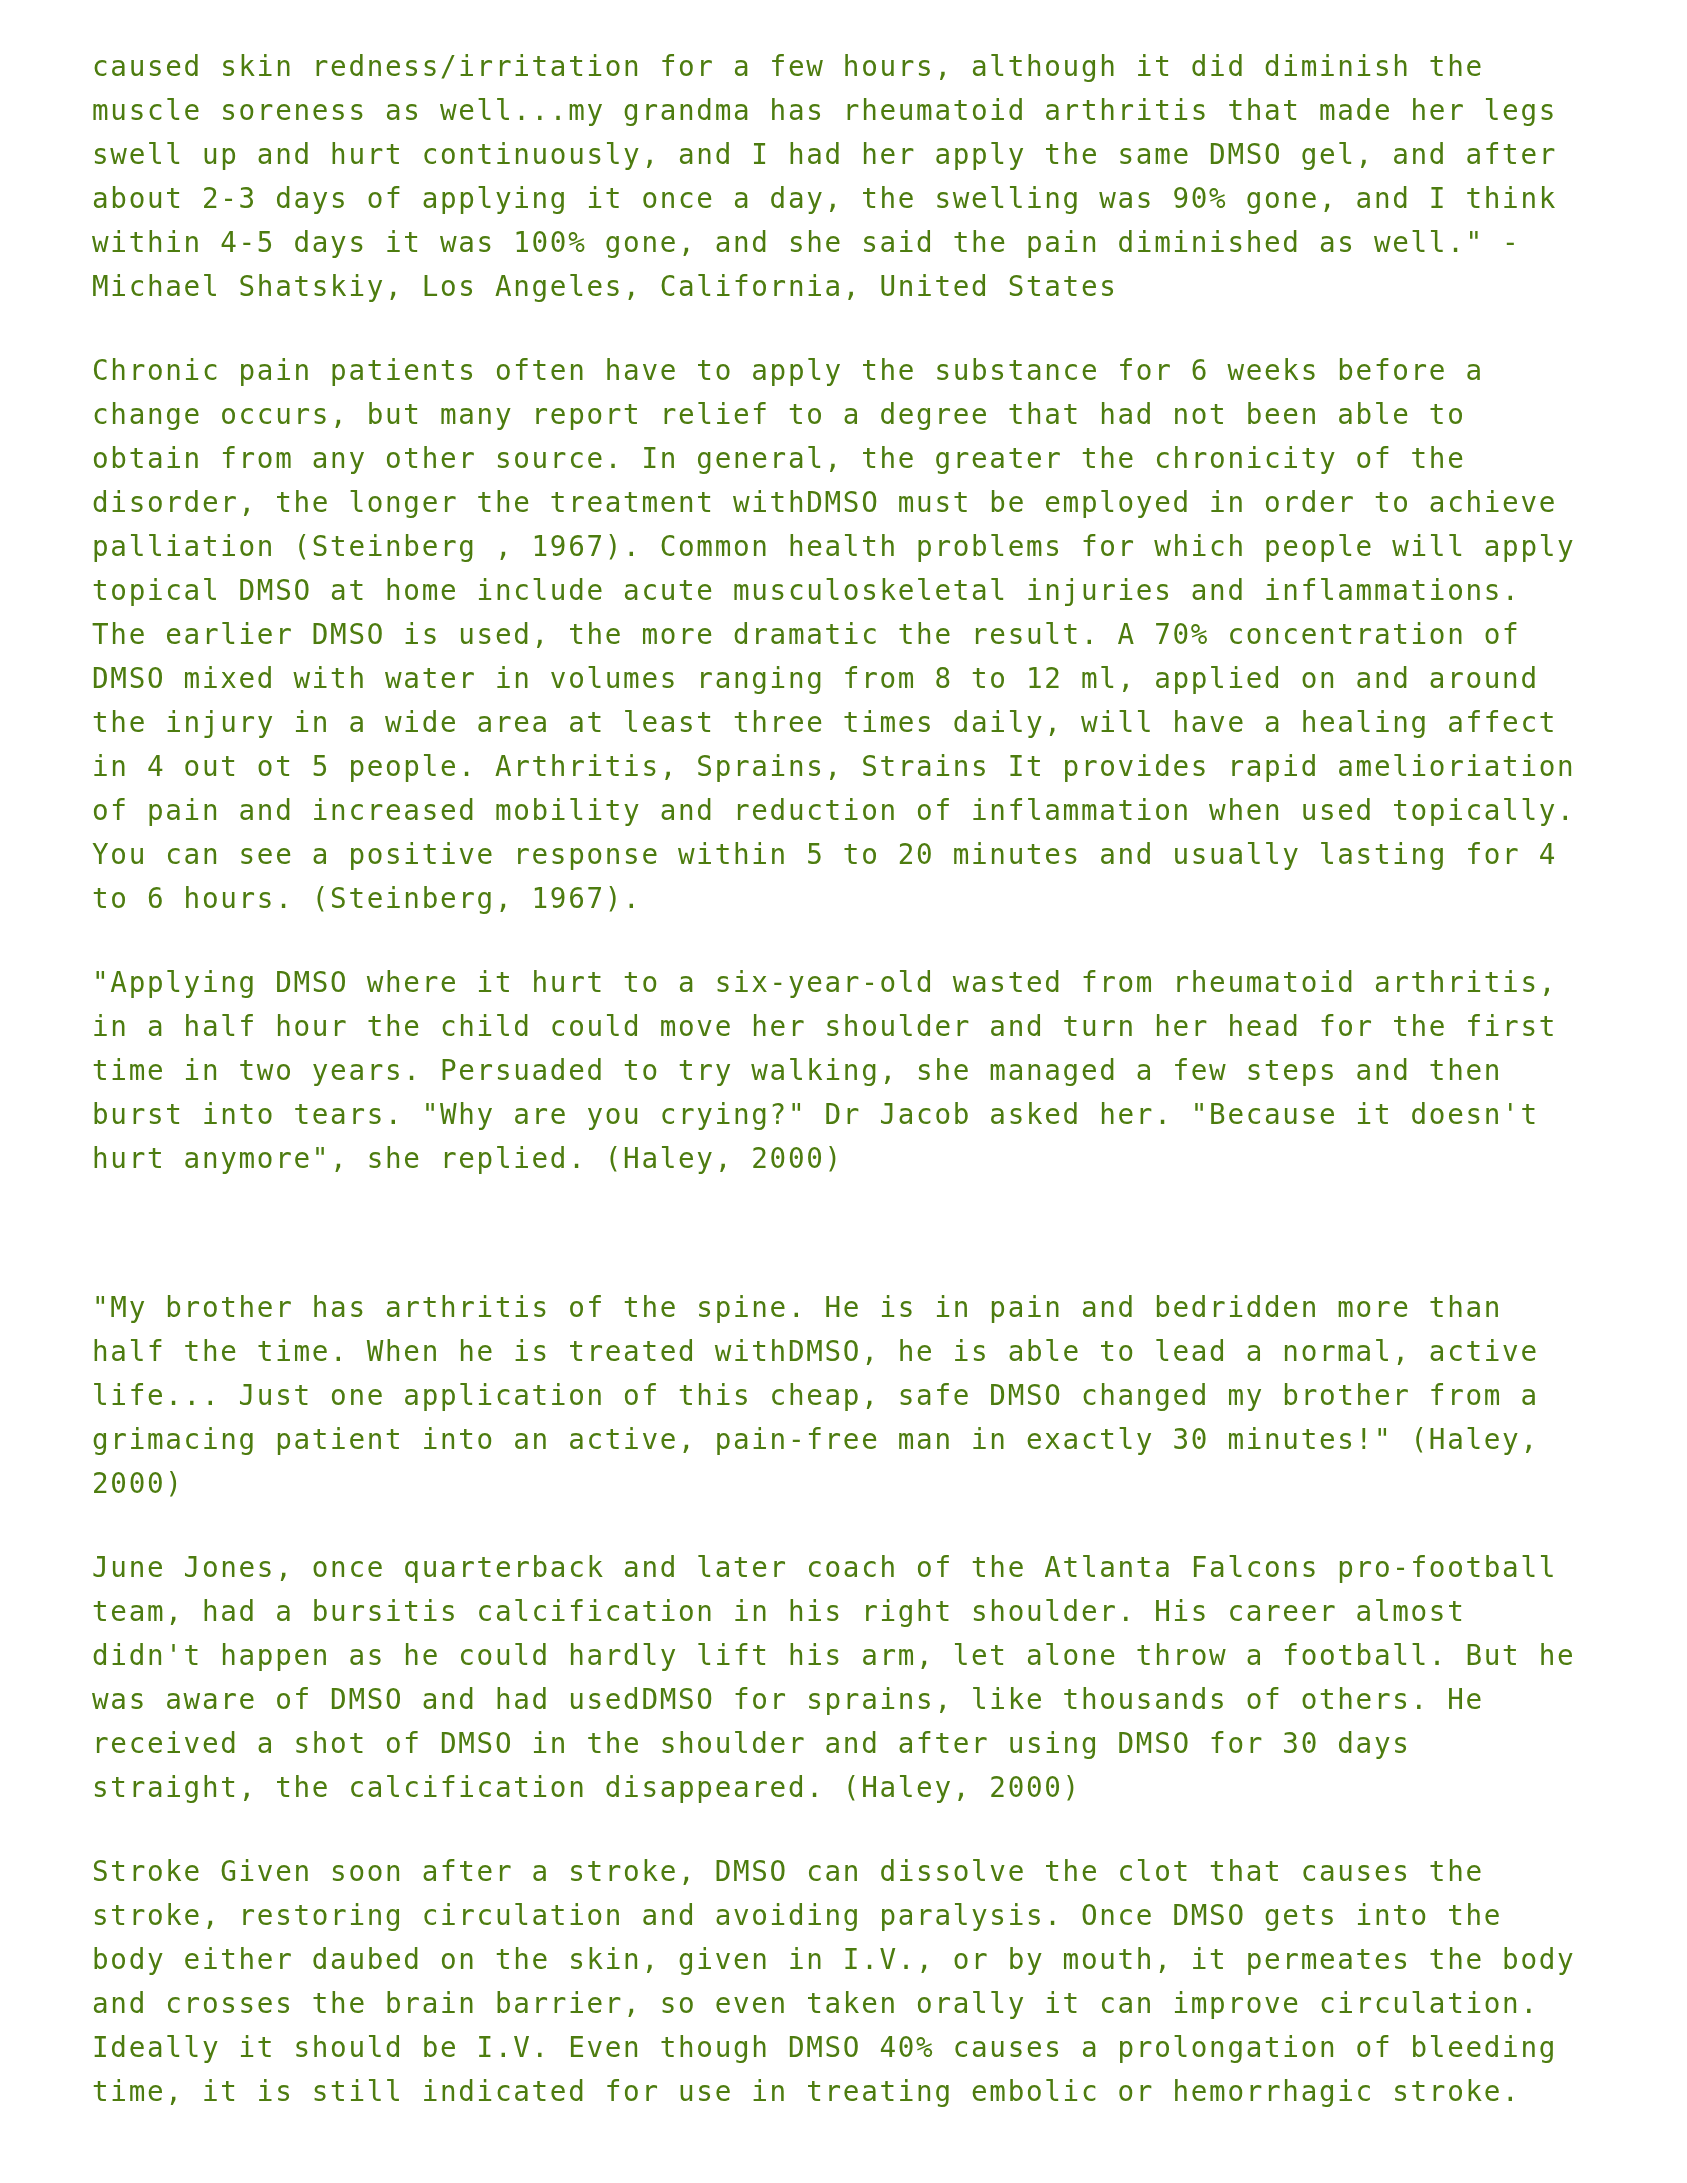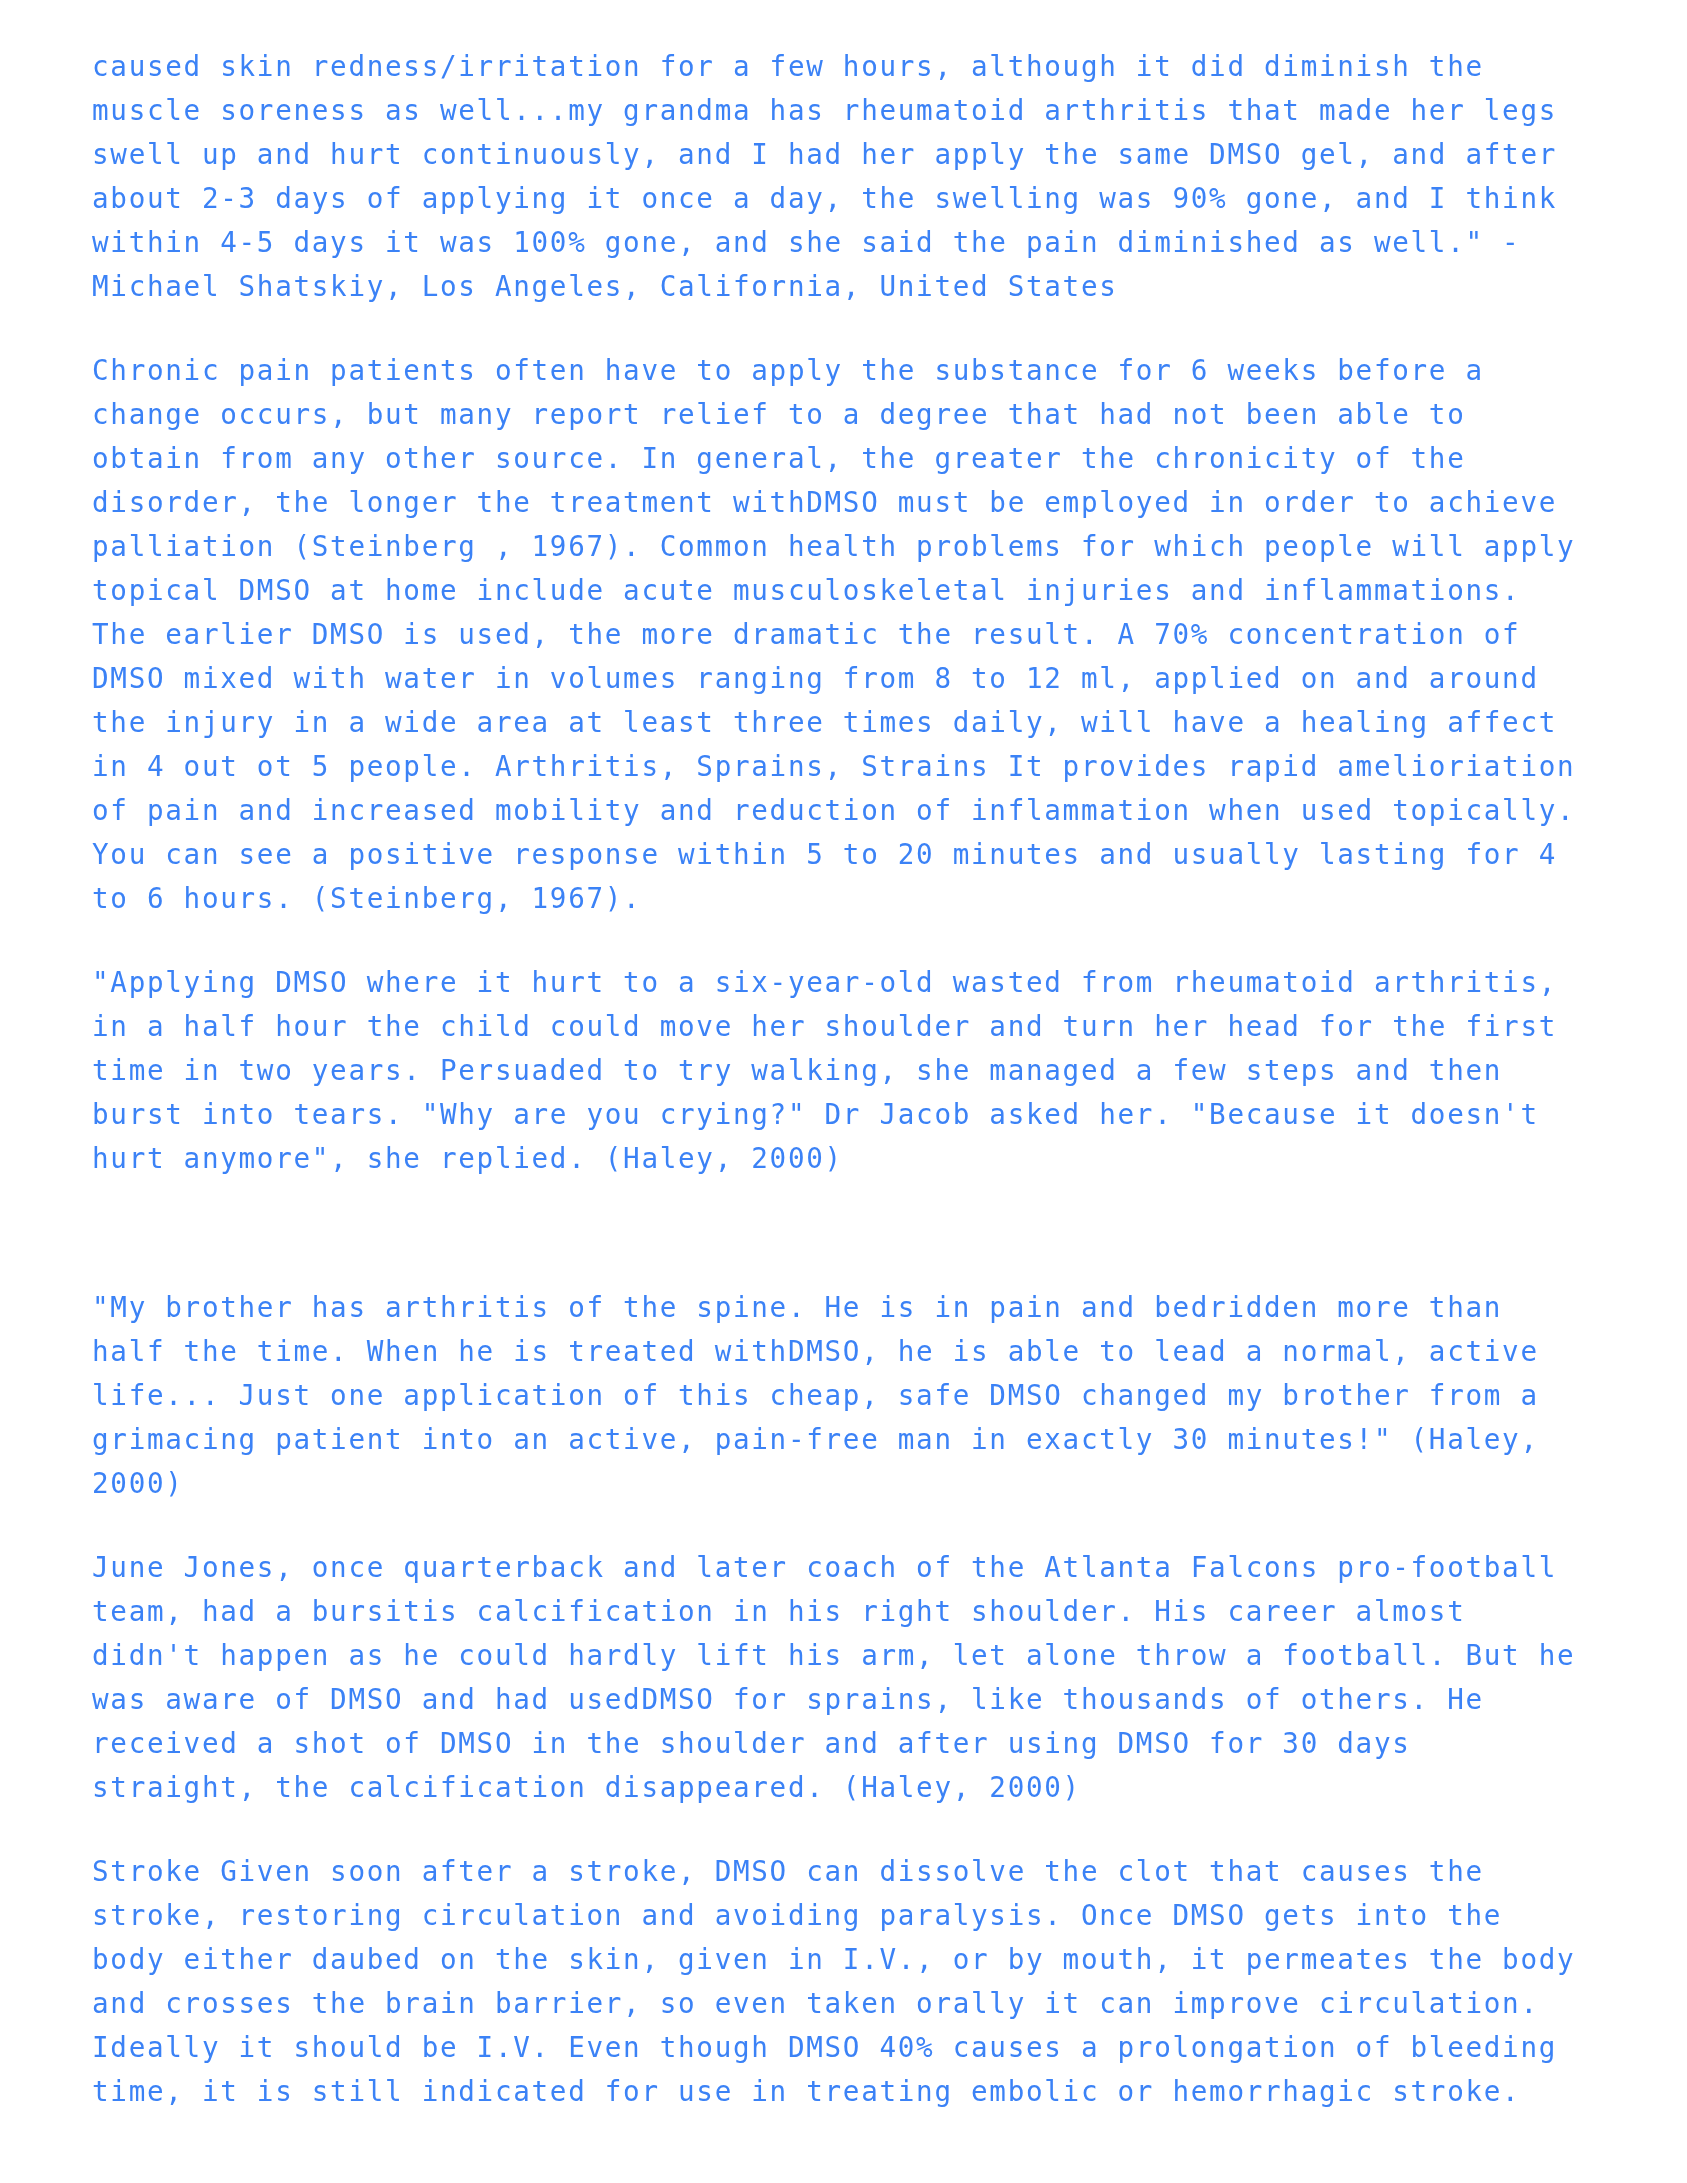--- a/index.html
+++ b/index.html
@@ -11,21 +11,21 @@
     width: 1687px;
     height: 2183px;
     position: relative;
   }
   .page {
     box-sizing: border-box;
     width: 1687px;
     height: 2183px;
     padding: 45px 83px 0 92px;
     background: #ffffff;
-    color: #3b82f6;
+    color: #4d7c0f;
     font-family: "DejaVu Sans Mono", "Liberation Mono", monospace;
     font-size: 27.6px;
     line-height: 44px;
     letter-spacing: 1.7px;
   }
   .para {
     margin: 0 0 40px 0;
     white-space: pre-line;
   }
   .para-gap {

